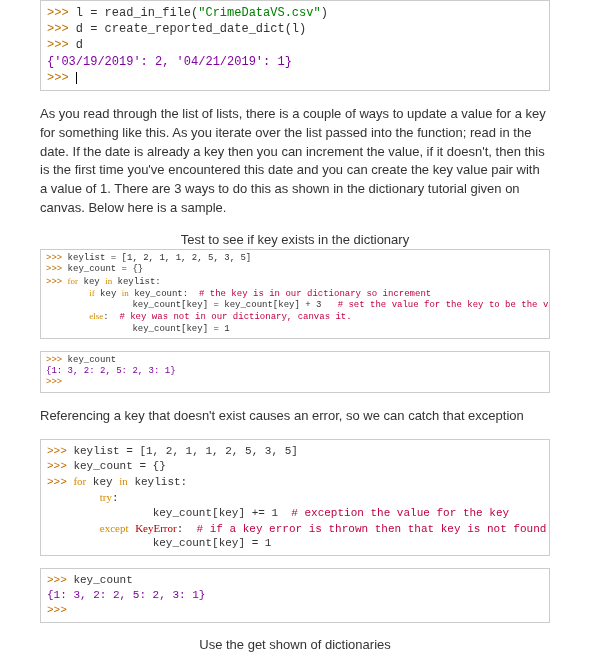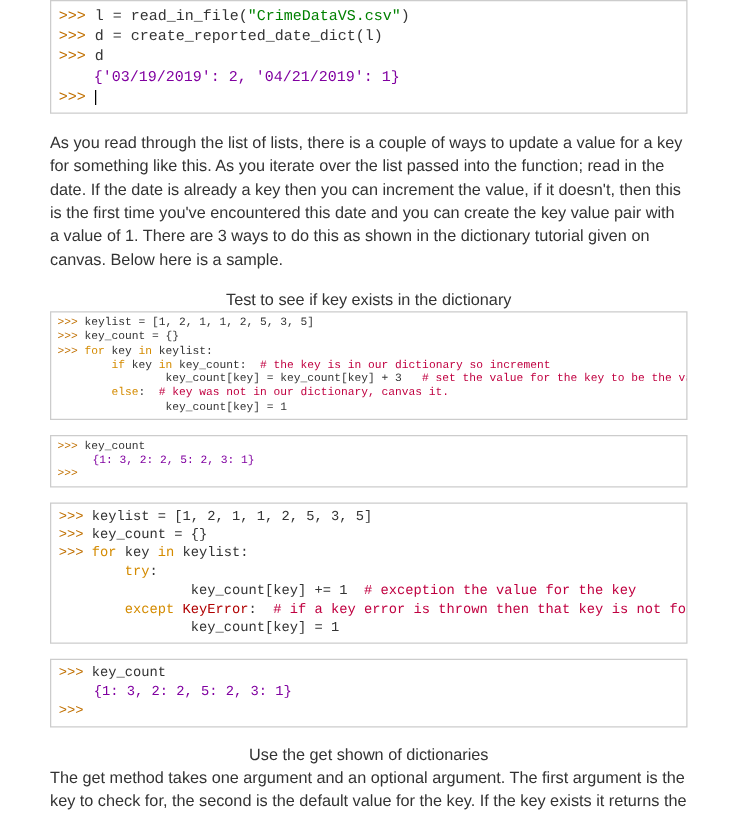--- a/index.html
+++ b/index.html
@@ -65,25 +65,25 @@
     font-size: 11px;
     line-height: 1.35;
     border: 1px solid #ccc;
     padding: 4px 6px;
     white-space: pre;
     margin-bottom: 12px;
     overflow: hidden;
   }
   
   .pp { color: #c07000; }      
-  .kw { color: #d48b00; }      
+  .kw { color: #d48b00; font-family: Liberation Serif, serif; }      
   .cm { color: #c00040; }      
   .gr { color: #008000; }      
-  .pu { color: #8000a0; margin-left: 28px; }      
-  .rd { color: #b00000; }      
+  .pu { color: #8000a0; }      
+  .rd { color: #b00000; font-family: Liberation Serif, serif; }      
 </style>
 </head>
 <body>
 
 <div class="page">
 
   <div class="codebox"><span class="pp">&gt;&gt;&gt; </span><span>l = read_in_file(</span><span class="gr">"CrimeDataVS.csv"</span><span>)</span>
 <span class="pp">&gt;&gt;&gt; </span><span>d = create_reported_date_dict(l)</span>
 <span class="pp">&gt;&gt;&gt; </span><span>d</span>
 <span class="pu">{'03/19/2019': 2, '04/21/2019': 1}</span>
@@ -99,20 +99,21 @@
 <span>        </span><span class="kw">if</span><span> key </span><span class="kw">in</span><span> key_count:  </span><span class="cm"># the key is in our dictionary so increment</span>
 <span>                </span><span>key_count[key] = key_count[key] + 3   </span><span class="cm"># set the value for the key to be the value of hte key + 1</span>
 <span>        </span><span class="kw">else</span><span>:  </span><span class="cm"># key was not in our dictionary, canvas it.</span>
 <span>                </span><span>key_count[key] = 1</span>
 </div>
 
   <div class="tiny2"><span class="pp">&gt;&gt;&gt; </span><span>key_count</span>
 <span class="pu">{1: 3, 2: 2, 5: 2, 3: 1}</span>
 <span class="pp">&gt;&gt;&gt; </span><span class="cursor"></span></div>
 
+  <div class="para">Referencing a key that doesn't exist causes an error, so we can catch that exception</div>
 
   <div class="small"><span class="pp">&gt;&gt;&gt; </span><span>keylist = [1, 2, 1, 1, 2, 5, 3, 5]</span>
 <span class="pp">&gt;&gt;&gt; </span><span>key_count = {}</span>
 <span class="pp">&gt;&gt;&gt; </span><span class="kw">for</span><span> key </span><span class="kw">in</span><span> keylist:</span>
 <span>        </span><span class="kw">try</span><span>:</span>
 <span>                </span><span>key_count[key] += 1  </span><span class="cm"># exception the value for the key</span>
 <span>        </span><span class="kw">except</span><span> </span><span class="rd">KeyError</span><span>:  </span><span class="cm"># if a key error is thrown then that key is not found</span>
 <span>                </span><span>key_count[key] = 1</span>
 </div>
 

